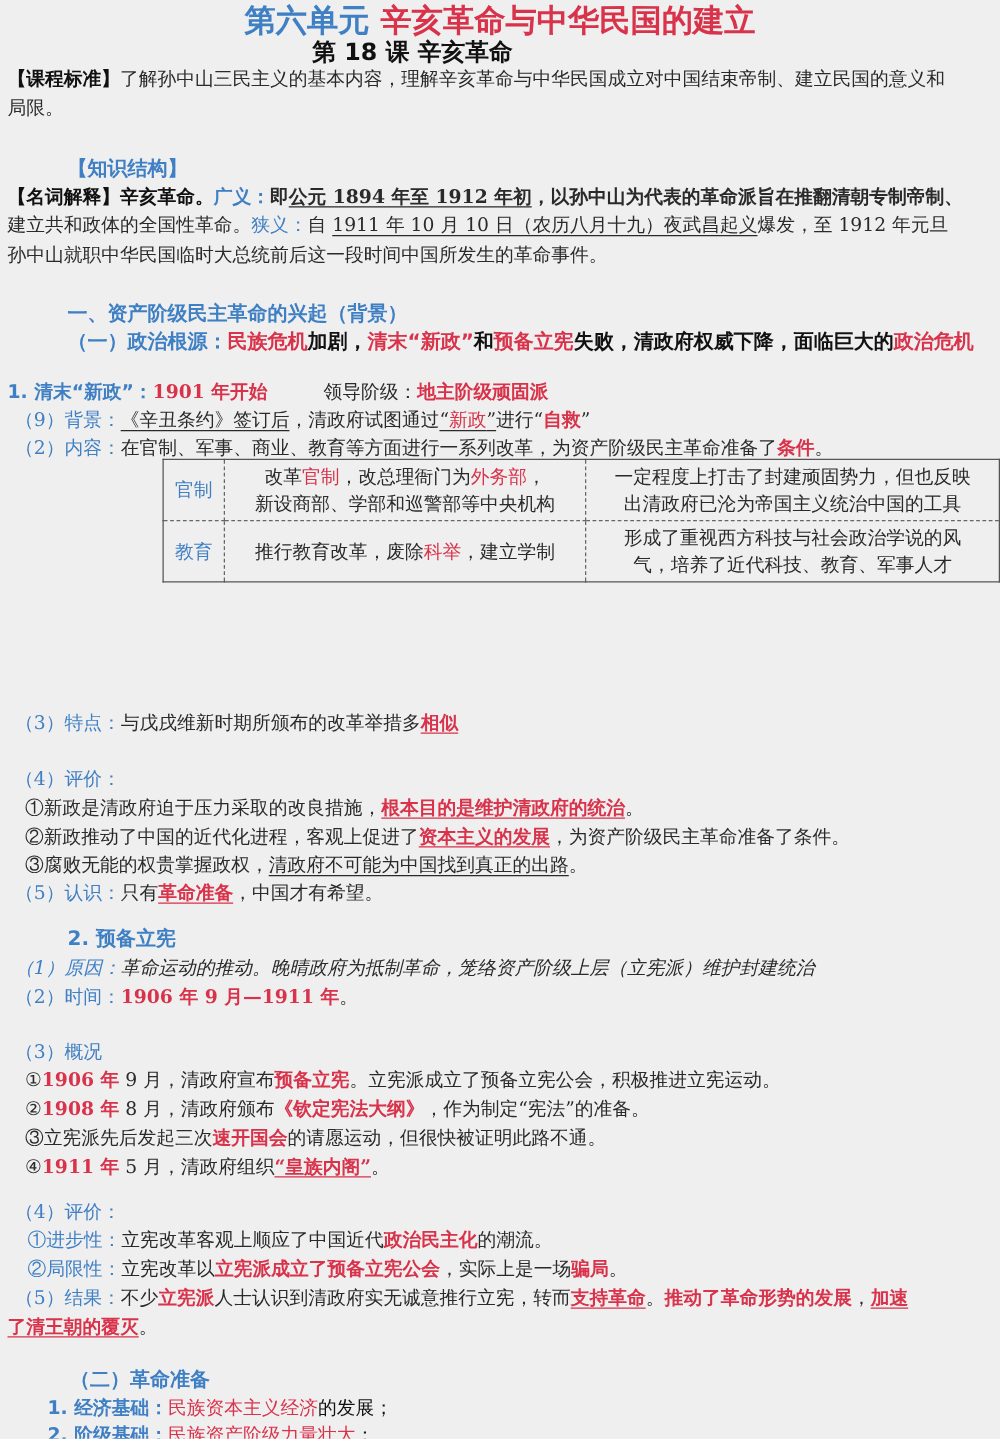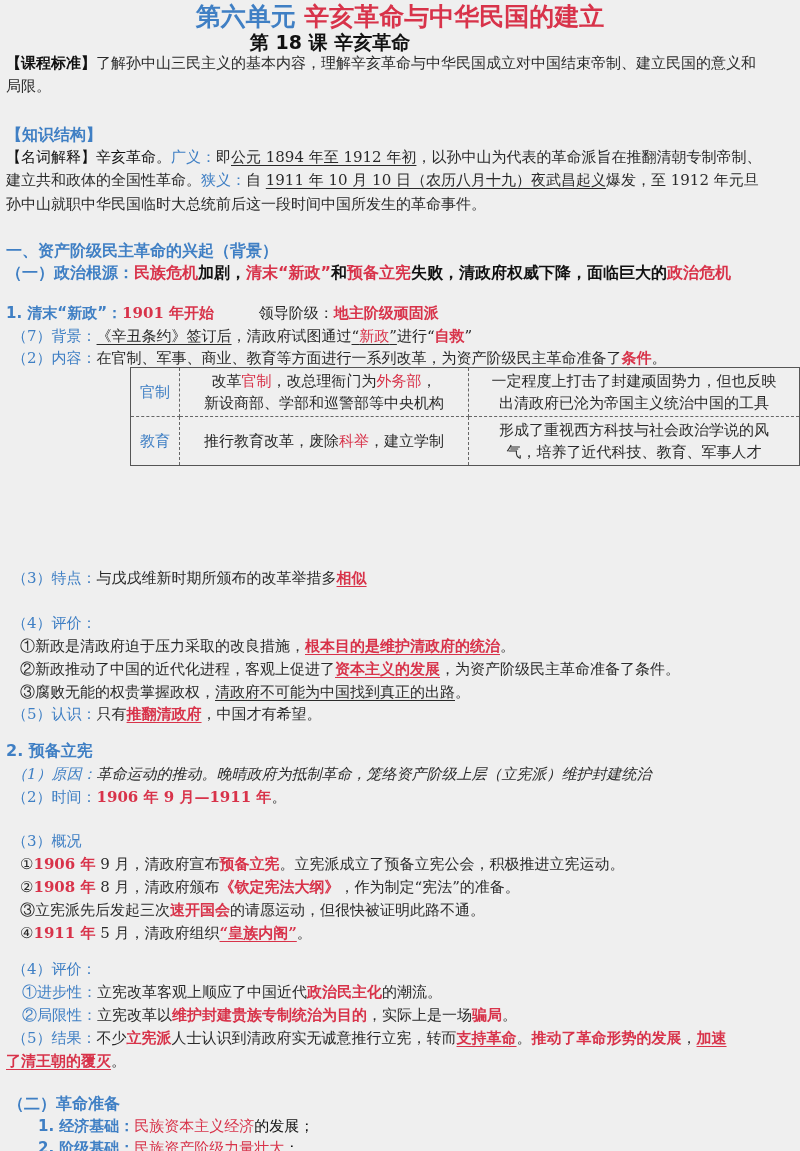--- a/index.html
+++ b/index.html
@@ -11,21 +11,21 @@
     position:relative;
   }
   .sans { font-family:"DejaVu Sans","Liberation Sans",sans-serif; }
   .blue { color:#3f7fc4; }
   .red { color:#d8334a; }
   .b { font-weight:bold; }
   .u { text-decoration:underline; text-underline-offset:3px; }
   .line { position:absolute; left:0; white-space:nowrap; font-size:15px; line-height:22px; }
   .title1 { position:absolute; top:4px; width:800px; text-align:center; font-size:25px; font-weight:bold; font-family:"DejaVu Sans","Liberation Sans",sans-serif; line-height:26px; }
   .title2 { position:absolute; top:29px; width:660px; text-align:center; font-size:19px; font-weight:bold; font-family:"DejaVu Sans","Liberation Sans",sans-serif; color:#111; line-height:26px; }
-  .h1 { font-size:16px; font-weight:bold; font-family:"DejaVu Sans","Liberation Sans",sans-serif; }
+  .h1 { font-size:16px; font-weight:bold; font-family:"DejaVu Sans","Liberation Sans",sans-serif;margin-left:48px; }
   .table {
     position:absolute; left:130px; top:367px; width:670px;
     border:1px solid #555; border-collapse:collapse;
     font-size:15px; line-height:22px;
   }
   .table td { border:1px dashed #666; padding:2px 4px; text-align:center; vertical-align:middle; }
   .table td.cat { width:40px; color:#3f7fc4; font-family:"DejaVu Sans","Liberation Sans",sans-serif; font-size:15px; }
   .table td.measure { width:280px; }
   .table tr { height:45px; }
 </style>
@@ -37,39 +37,39 @@
   <span class="red">辛亥革命与中华民国的建立</span>
 </div>
 <div class="title2">第 18 课  辛亥革命</div>
 
 <div class="line" style="top:52px;left:6px;">
   <span class="b sans" style="color:#111">【课程标准】</span><span>了解孙中山三民主义的基本内容，理解辛亥革命与中华民国成立对中国结束帝制、建立民国的意义和</span>
 </div>
 <div class="line" style="top:75px;left:6px;">局限。</div>
 
 <div class="line h1 blue" style="top:124px;left:6px;">【知识结构】</div>
-<div class="line" style="top:146px;left:6px;">
+<div class="line" style="top:146px;left:6px;font-weight:bold;">
   <span class="sans" style="color:#111">【名词解释】</span><span class="sans" style="color:#111">辛亥革命。</span><span class="blue sans">广义：</span><span>即</span><span class="u">公元 1894 年至 1912 年初</span><span>，以孙中山为代表的革命派旨在推翻清朝专制帝制、</span>
 </div>
 <div class="line" style="top:169px;left:6px;">
   <span>建立共和政体的全国性革命。</span><span class="blue sans">狭义：</span><span>自 </span><span class="u">1911 年 10 月 10 日（农历八月十九）夜武昌起义</span><span>爆发，至 1912 年元旦</span>
 </div>
 <div class="line" style="top:193px;left:6px;">孙中山就职中华民国临时大总统前后这一段时间中国所发生的革命事件。</div>
 
 <div class="line h1 blue" style="top:240px;left:6px;">一、资产阶级民主革命的兴起（背景）</div>
 <div class="line h1" style="top:262px;left:6px;color:#111;">
   <span class="blue">（一）政治根源：</span><span class="red">民族危机</span><span>加剧，</span><span class="red">清末“新政”</span><span>和</span><span class="red">预备立宪</span><span>失败，清政府权威下降，面临巨大的</span><span class="red">政治危机</span>
 </div>
 
 <div class="line" style="top:302px;left:6px;">
   <span class="blue b sans">1. 清末“新政”：</span><span class="red b">1901 年开始</span>
   <span style="margin-left:40px">领导阶级：</span><span class="red b">地主阶级顽固派</span>
 </div>
 <div class="line" style="top:325px;left:12px;">
-  <span class="blue">（7）背景：</span><span class="u">《辛丑条约》签订后</span><span>，清政府试图通过</span><span class="u"><span>“</span><span class="red">新政</span><span>”</span></span><span>进行“</span><span class="red b">自救</span><span>”</span>
+  <span class="blue">（9）背景：</span><span class="u">《辛丑条约》签订后</span><span>，清政府试图通过</span><span class="u"><span>“</span><span class="red">新政</span><span>”</span></span><span>进行“</span><span class="red b">自救</span><span>”</span>
 </div>
 <div class="line" style="top:347px;left:12px;">
   <span class="blue">（2）内容：</span><span>在官制、军事、商业、教育等方面进行一系列改革，为资产阶级民主革命准备了</span><span class="red b">条件</span><span>。</span>
 </div>
 
 <table class="table">
   <tbody>
       <tr>
     <td class="cat">官制</td>
     <td class="measure">
@@ -100,21 +100,21 @@
 <div class="line" style="top:635px;left:20px;">
   <span>①新政是清政府迫于压力采取的改良措施，</span><span class="red b u">根本目的是维护清政府的统治</span><span>。</span>
 </div>
 <div class="line" style="top:658px;left:20px;">
   <span>②新政推动了中国的近代化进程，客观上促进了</span><span class="red b u">资本主义的发展</span><span>，为资产阶级民主革命准备了条件。</span>
 </div>
 <div class="line" style="top:681px;left:20px;">
   <span>③腐败无能的权贵掌握政权，</span><span class="u">清政府不可能为中国找到真正的出路</span><span>。</span>
 </div>
 <div class="line" style="top:703px;left:12px;">
-  <span class="blue">（5）认识：</span><span>只有</span><span class="red b u">推翻清政府</span><span>，中国才有希望。</span>
+  <span class="blue">（5）认识：</span><span>只有</span><span class="red b u">革命准备</span><span>，中国才有希望。</span>
 </div>
 
 <div class="line h1 blue" style="top:740px;left:6px;">2. 预备立宪</div>
 <div class="line" style="top:763px;left:12px;font-style:italic;">
   <span class="blue">（1）原因：</span><span>革命运动的推动。晚晴政府为抵制革命，笼络资产阶级上层（立宪派）维护封建统治</span>
 </div>
 <div class="line" style="top:786px;left:12px;">
   <span class="blue">（2）时间：</span><span class="red b">1906 年 9 月—1911 年</span><span>。</span>
 </div>
 <div class="line" style="top:830px;left:12px;">
@@ -132,21 +132,21 @@
 <div class="line" style="top:922px;left:20px;">
   <span>④</span><span class="red b">1911 年</span><span> 5 月，清政府组织</span><span class="red b u">“皇族内阁”</span><span>。</span>
 </div>
 <div class="line" style="top:958px;left:12px;">
   <span class="blue">（4）评价：</span>
 </div>
 <div class="line" style="top:981px;left:22px;">
   <span class="blue">①进步性：</span><span>立宪改革客观上顺应了中国近代</span><span class="red b">政治民主化</span><span>的潮流。</span>
 </div>
 <div class="line" style="top:1004px;left:22px;">
-  <span class="blue">②局限性：</span><span>立宪改革以</span><span class="red b">维护封建贵族专制统治为目的</span><span>，实际上是一场</span><span class="red b">骗局</span><span>。</span>
+  <span class="blue">②局限性：</span><span>立宪改革以</span><span class="red b">立宪派成立了预备立宪公会</span><span>，实际上是一场</span><span class="red b">骗局</span><span>。</span>
 </div>
 <div class="line" style="top:1027px;left:12px;">
   <span class="blue">（5）结果：</span><span>不少</span><span class="red b">立宪派</span><span>人士认识到清政府实无诚意推行立宪，转而</span><span class="red b u">支持革命</span><span>。</span><span class="red b">推动了革命形势的发展</span><span>，</span><span class="red b u">加速</span>
 </div>
 <div class="line" style="top:1050px;left:6px;">
   <span class="red b u">了清王朝的覆灭</span><span>。</span>
 </div>
 
 <div class="line h1 blue" style="top:1093px;left:8px;text-align:center;">（二）革命准备</div>
 <div class="line" style="top:1115px;left:38px;">

